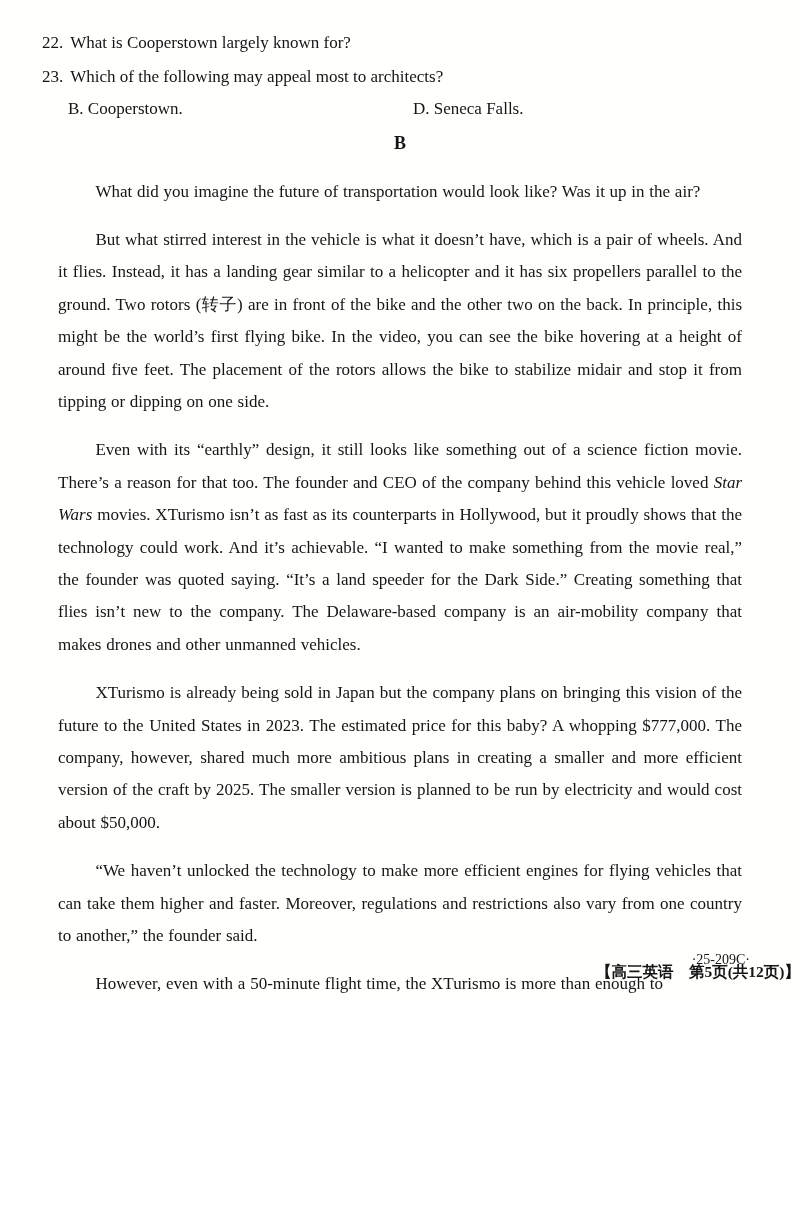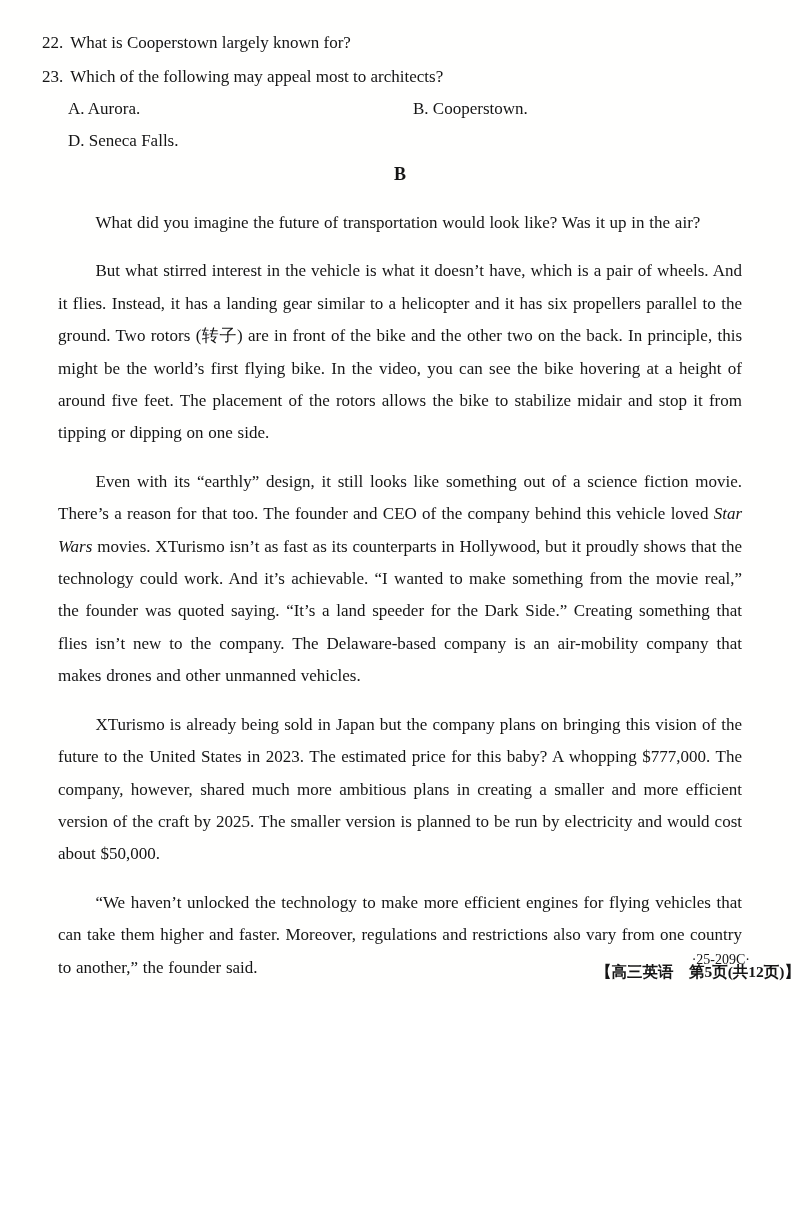--- a/index.html
+++ b/index.html
@@ -86,21 +86,20 @@
 
 <div class="page">
 
   <div id="questions" class="questions">
       <div class="question">
         <div class="stem"><span class="qnum">22.</span><span>What is Cooperstown largely known for?</span></div>
       </div>
       <div class="question">
         <div class="stem"><span class="qnum">23.</span><span>Which of the following may appeal most to architects?</span></div>
         <div class="options two-col">
-          <div class="option">A. Aurora.</div>
           <div class="option">B. Cooperstown.</div>
           <div class="option">D. Seneca Falls.</div>
         </div>
       </div>
     </div>
 
   <div class="section-label">B</div>
 
   <div id="passage" class="passage">
       <p class="para"><span>What did you imagine the future of transportation would look like? Was it up in the air?</span></p>

